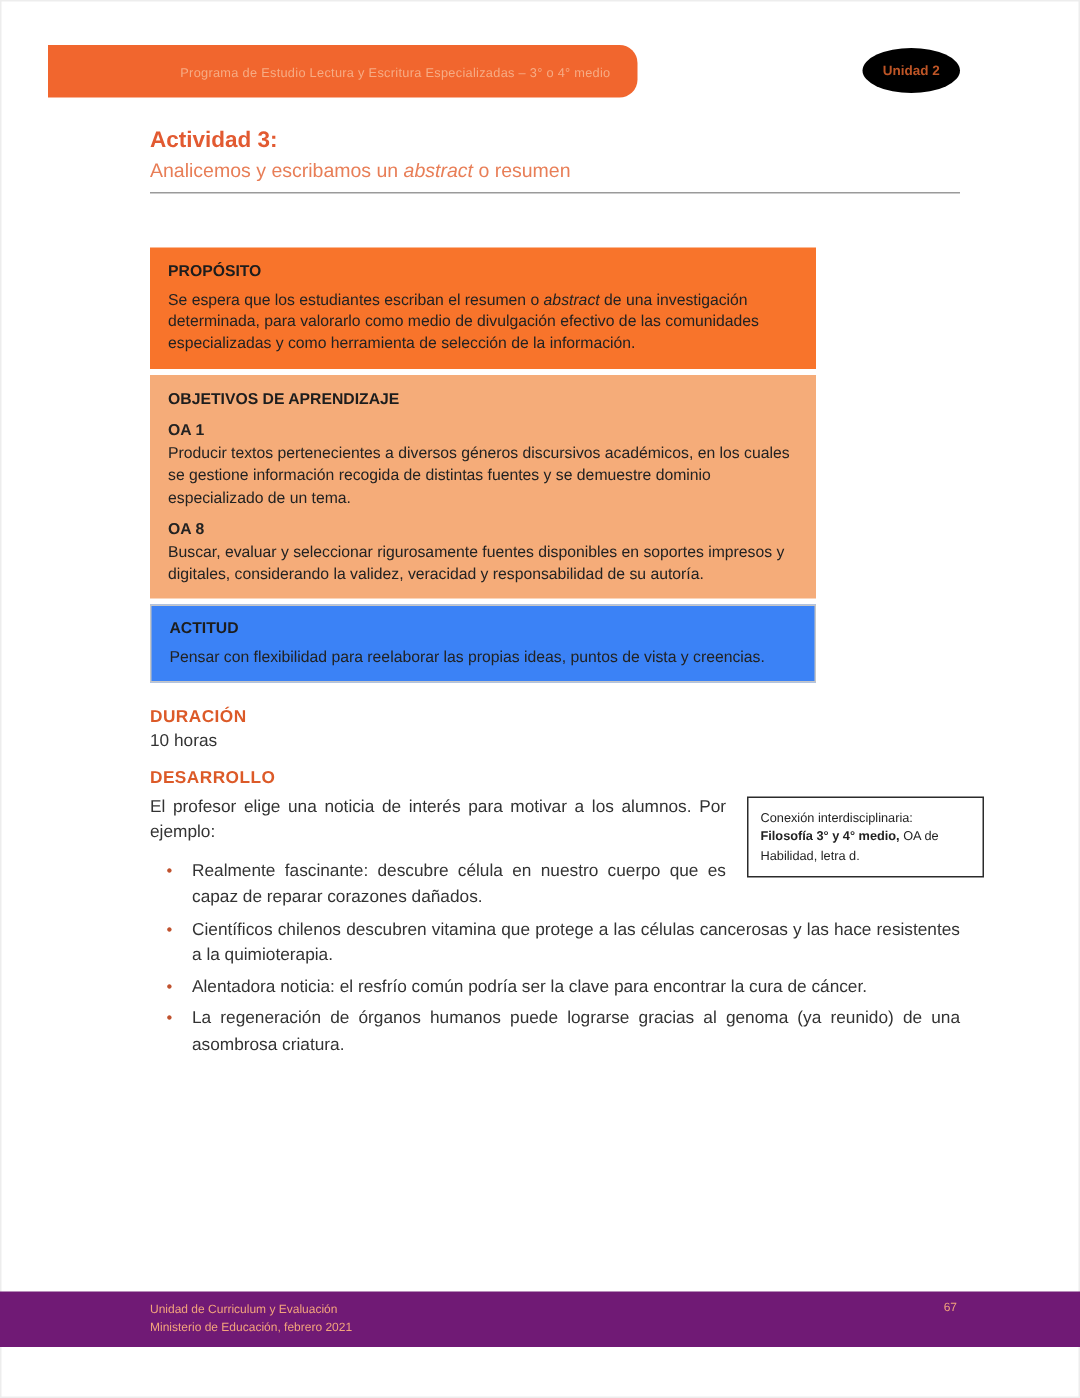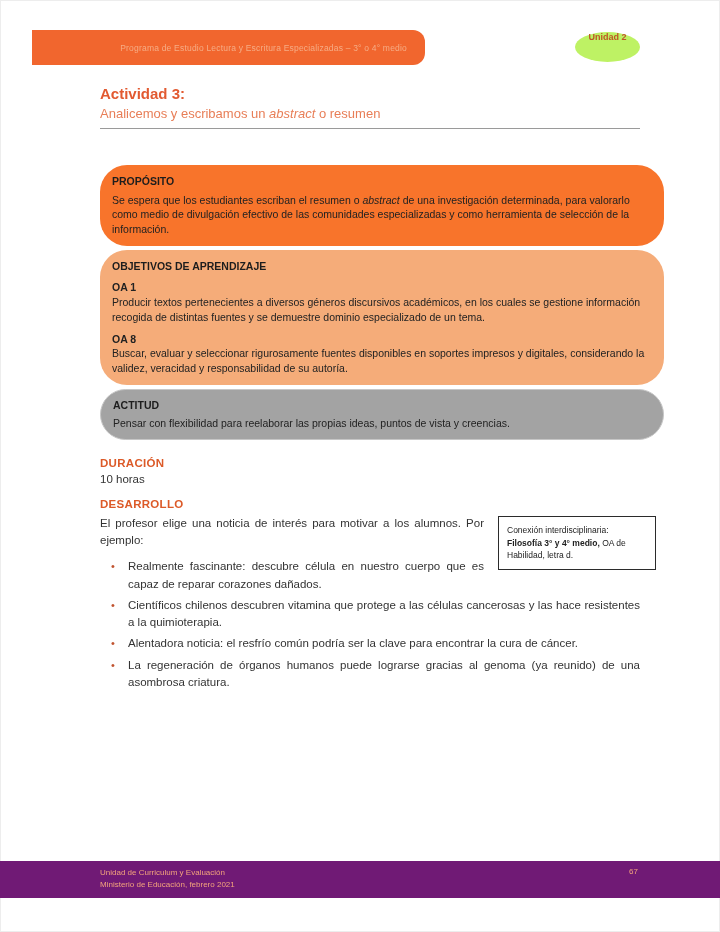--- a/index.html
+++ b/index.html
@@ -11,38 +11,38 @@
   
   .top-banner{
     position:absolute;top:30px;left:0;width:393px;height:35px;
     background:#F1662E;border-radius:0 12px 12px 0;
     display:flex;align-items:center;justify-content:flex-end;
     padding-right:18px;box-sizing:border-box;margin-left:32px;
   }
   .top-banner span{font-size:8.5px;color:#F6AC85;letter-spacing:.2px;}
   .unit-badge{
     position:absolute;top:32px;left:575px;width:65px;height:30px;
-    background:#bef264;border-radius:50%;
-    display:flex;align-items:flex-start;justify-content:center;
+    background:#000000;border-radius:50%;
+    display:flex;align-items:center;justify-content:center;
   }
   .unit-badge span{font-size:9px;color:#BE5526;font-weight:bold;}
   
   .content{position:absolute;top:65px;left:100px;width:540px;}
   .activity-title{margin:20px 0 0 0;font-size:15px;font-weight:bold;color:#E25A31;}
   .activity-subtitle{margin:4px 0 0 0;font-size:13px;font-weight:normal;color:#E87E57;}
   .activity-subtitle .it{font-style:italic;}
   .title-rule{border:none;border-top:1px solid #9a9a9a;margin:7px 0 0 0;}
   
-  .box{box-sizing:border-box;width:564px;padding:9px 12px;font-size:10.5px;line-height:1.4;color:#222;border-radius:27px;}
+  .box{box-sizing:border-box;width:444px;padding:9px 12px;font-size:10.5px;line-height:1.4;color:#222;}
   .box h3{margin:0 0 4px 0;font-size:10.5px;font-weight:bold;color:#1d1d1d;}
   .box p{margin:0;}
   .box-proposito{background:#F8742B;margin-top:36px;}
   .box-objetivos{background:#F5AC79;margin-top:4px;}
   .box-objetivos .oa-label{margin:7px 0 0 0;font-size:10.5px;font-weight:bold;}
-  .box-actitud{background:#a3a3a3;border:1px solid #c6c6c6;margin-top:4px;padding:8px 12px;}
+  .box-actitud{background:#3b82f6;border:1px solid #c6c6c6;margin-top:4px;padding:8px 12px;}
   .it{font-style:italic;}
   
   .sec-heading{margin:0;font-size:11.5px;font-weight:bold;color:#DC5A28;letter-spacing:.3px;}
   .duracion{margin-top:17px;}
   .duracion p{margin:4px 0 0 0;font-size:11.5px;color:#333;}
   .desarrollo{margin-top:13px;}
   .desarrollo-flow{margin-top:5px;font-size:11.5px;line-height:1.5;color:#333;}
   .conexion-box{
     float:right;width:158px;box-sizing:border-box;margin:1px -16px 8px 14px;
     border:1.5px solid #2b2b2b;background:#fff;padding:7px 8px;

